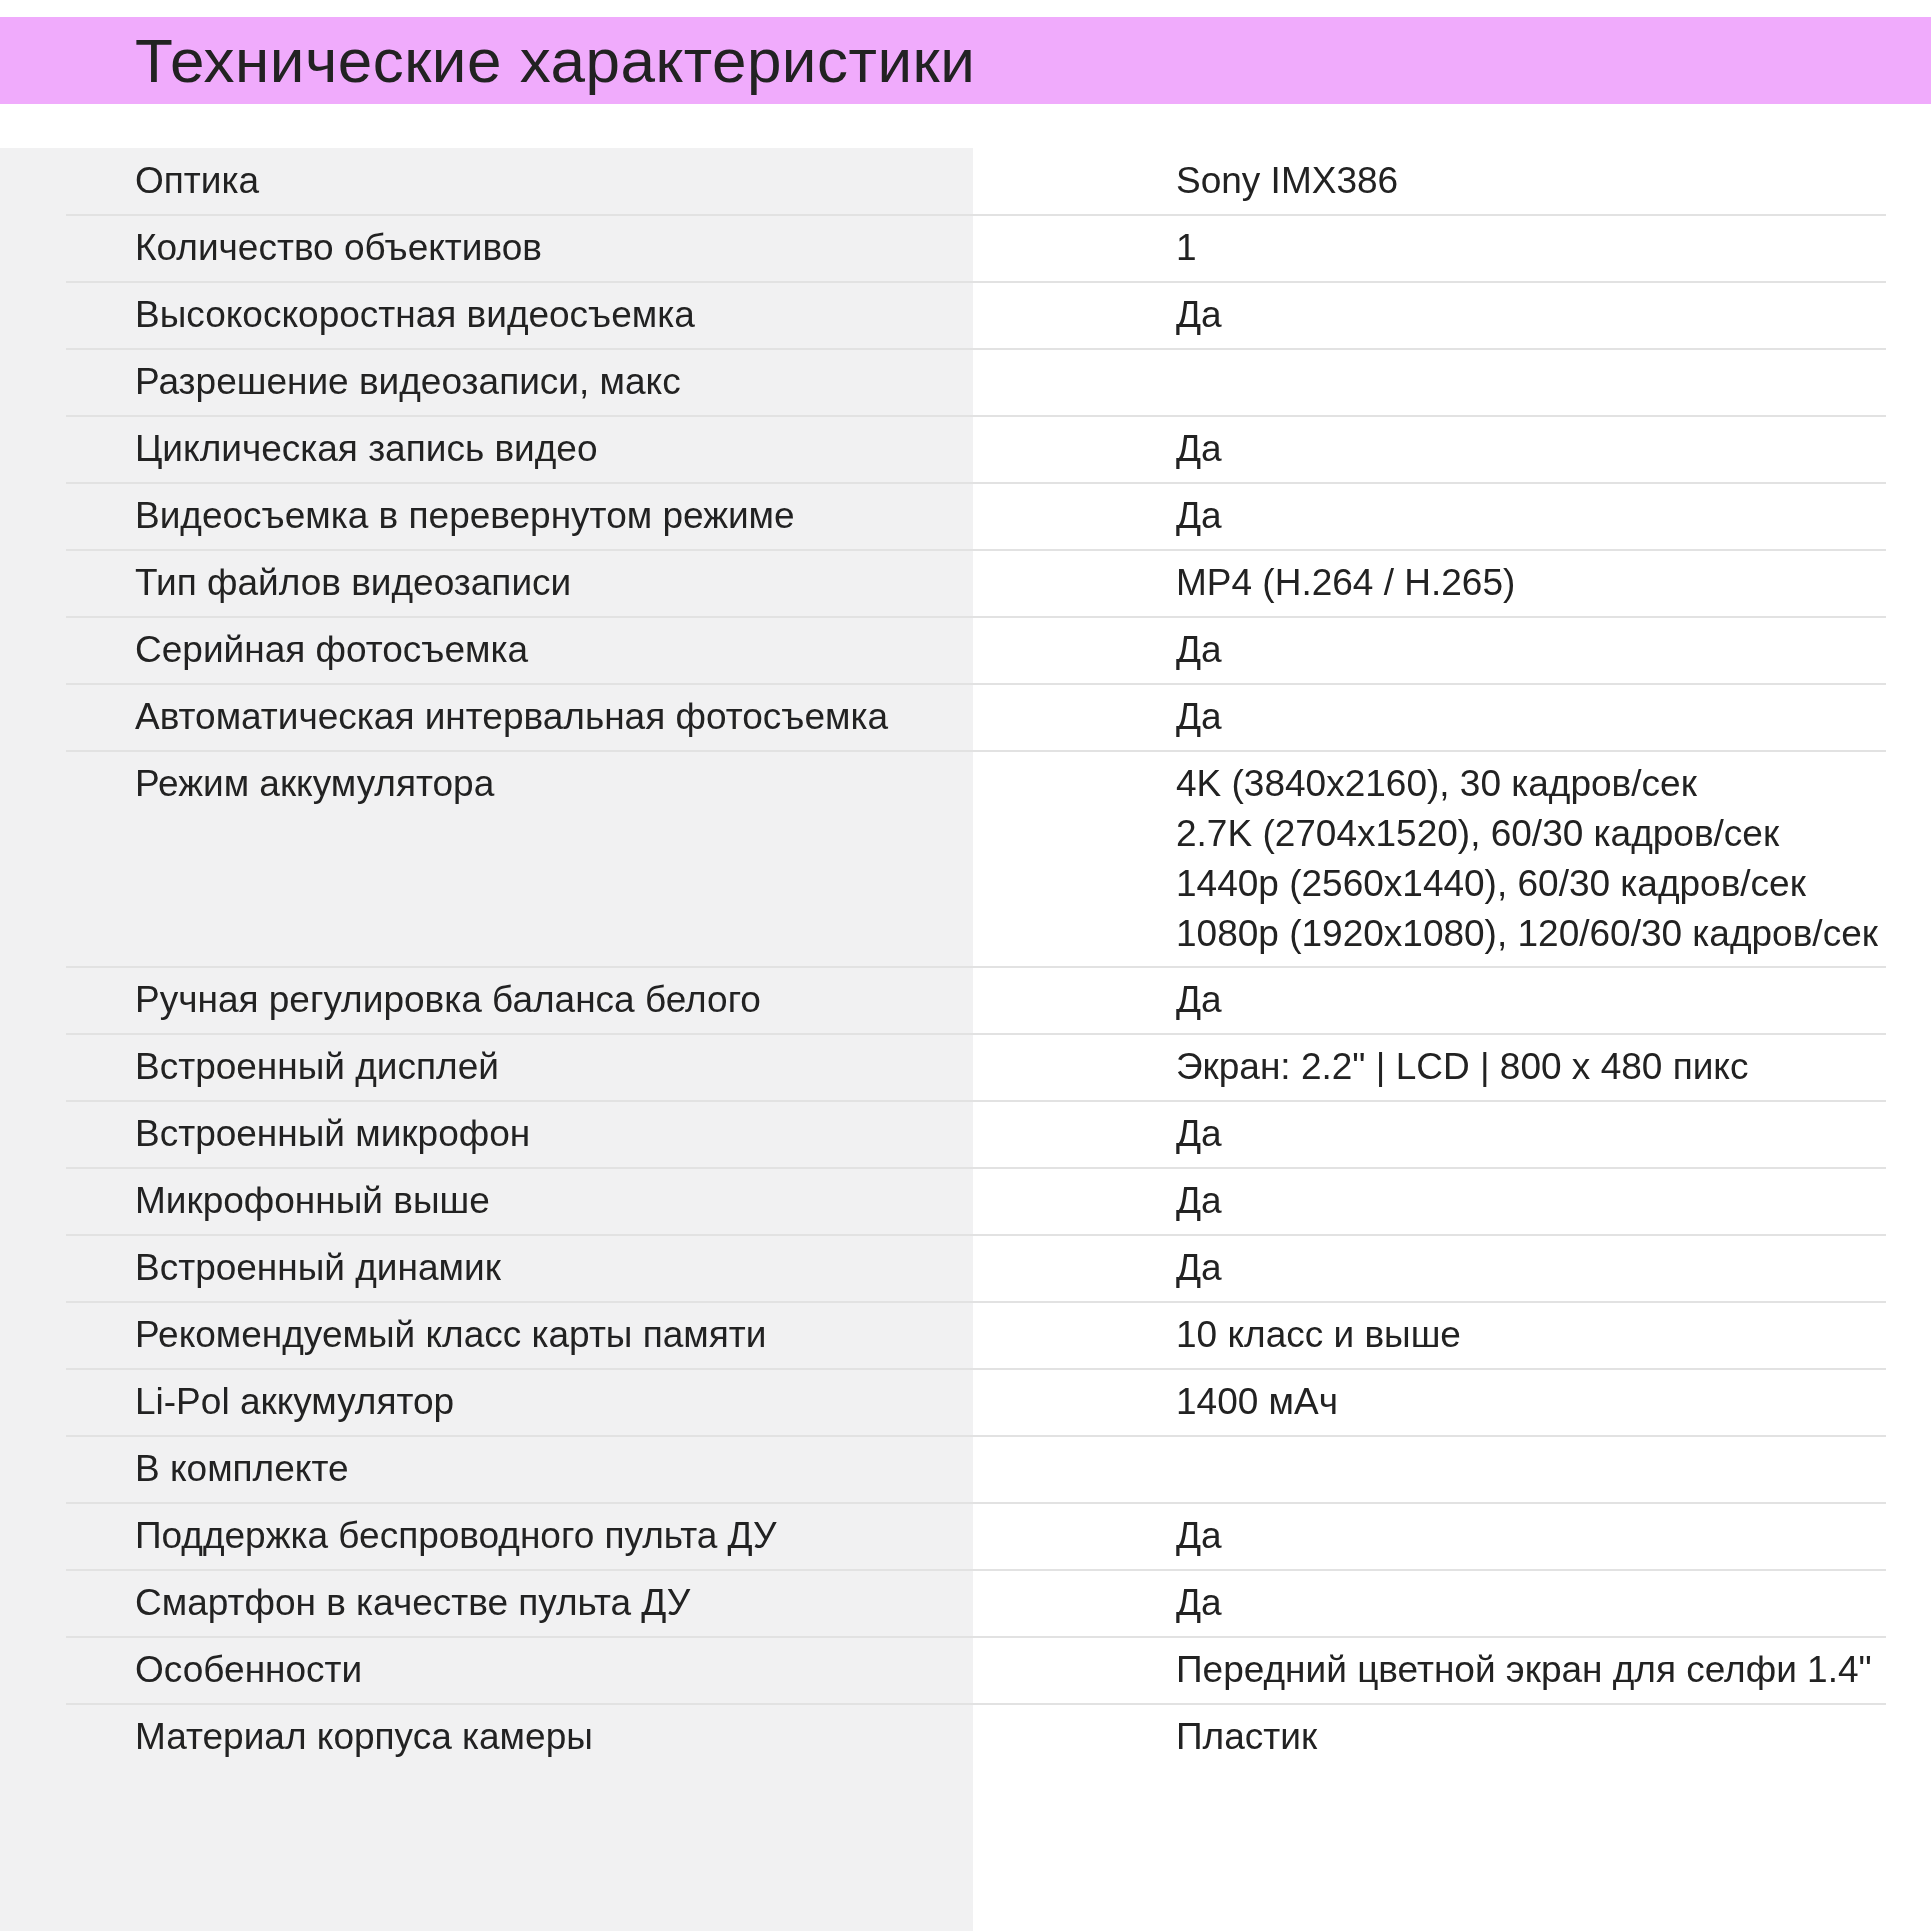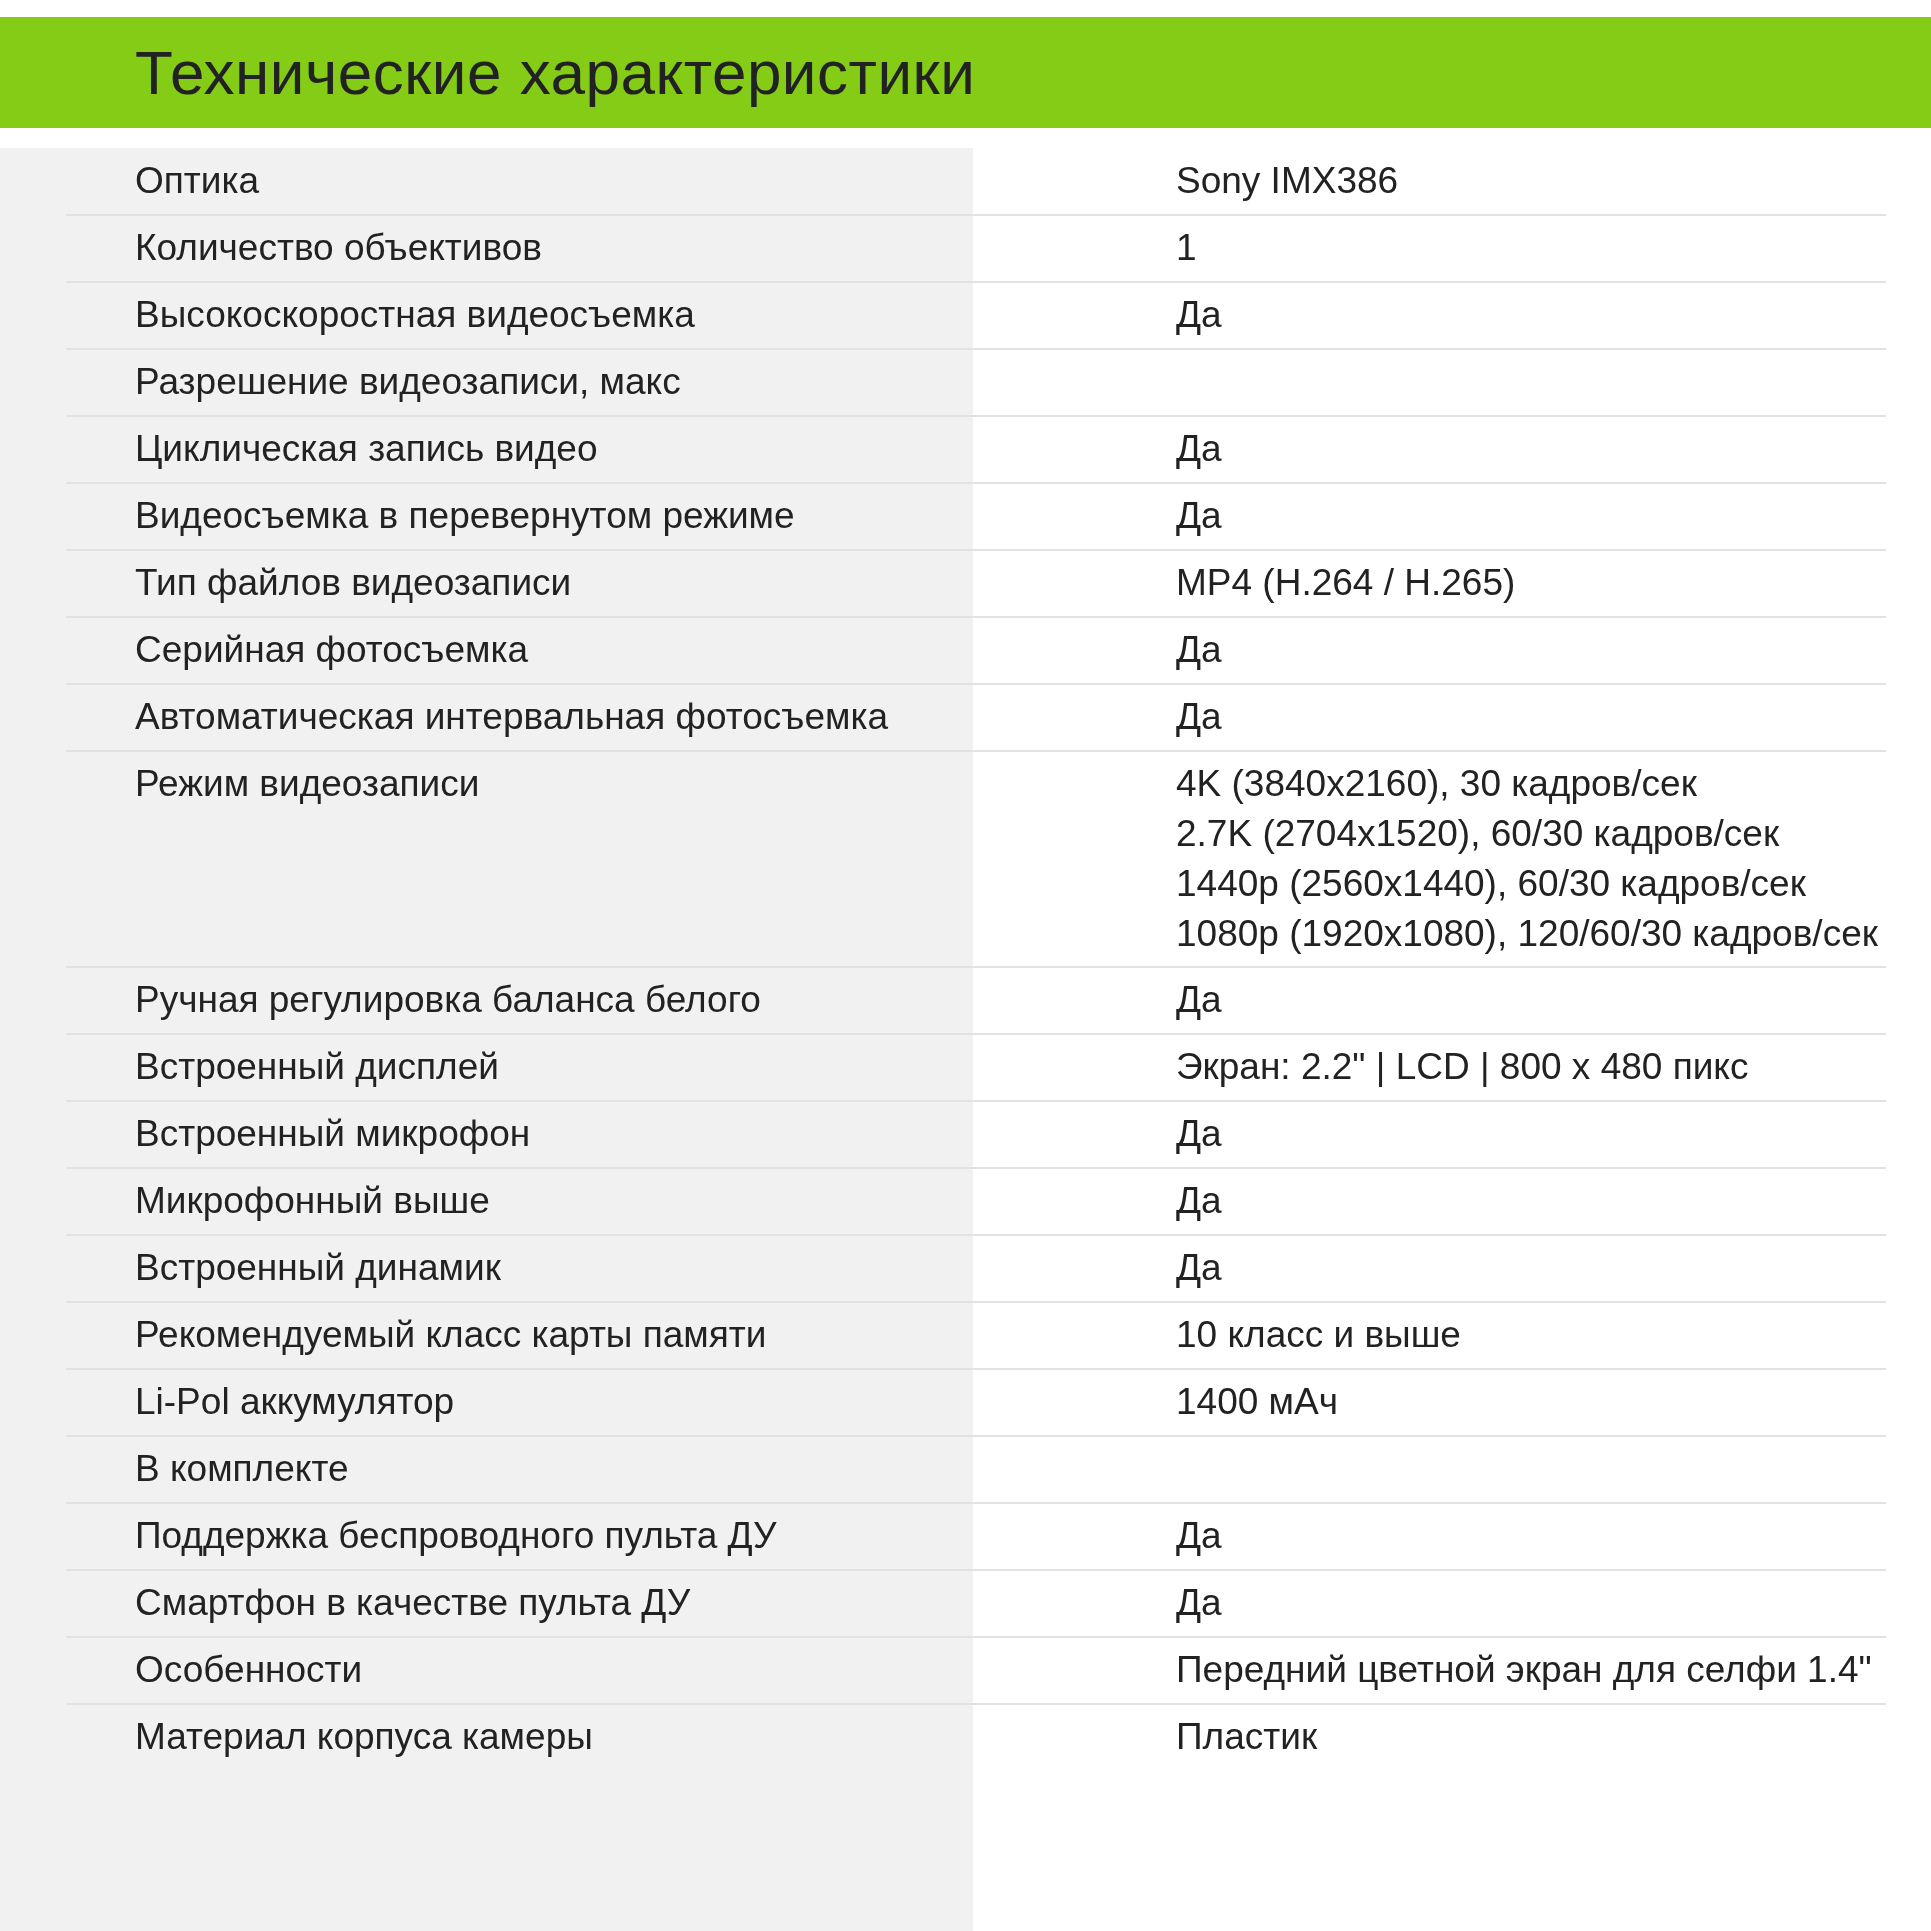--- a/index.html
+++ b/index.html
@@ -9,22 +9,22 @@
     height: 1931px;
     background: #ffffff;
     overflow: hidden;
     font-family: "Liberation Sans", "DejaVu Sans", sans-serif;
     color: #222222;
   }
   
   .title-band {
     position: absolute;
     left: 0; top: 17.4px;
-    width: 1931px; height: 111px;
-    background: #84cc16;
+    width: 1931px; height: 87px;
+    background: #f0abfc;
     display: flex;
     align-items: center;
   }
   .page-title {
     margin: 0 0 0 135px;
     font-size: 62px;
     font-weight: 400;
     letter-spacing: 0.5px;
     color: #222222;
     white-space: nowrap;
@@ -142,21 +142,21 @@
         </div>
 
         <div class="row">
           <div class="cell label">Автоматическая интервальная фотосъемка</div>
           <div class="cell value">
             <div class="vline">Да</div>
           </div>
         </div>
 
         <div class="row">
-          <div class="cell label">Режим видеозаписи</div>
+          <div class="cell label">Режим аккумулятора</div>
           <div class="cell value">
             <div class="vline">4K (3840x2160), 30 кадров/сек</div>
             <div class="vline">2.7K (2704x1520), 60/30 кадров/сек</div>
             <div class="vline">1440p (2560x1440), 60/30 кадров/сек</div>
             <div class="vline">1080p (1920x1080), 120/60/30 кадров/сек</div>
           </div>
         </div>
 
         <div class="row">
           <div class="cell label">Ручная регулировка баланса белого</div>

